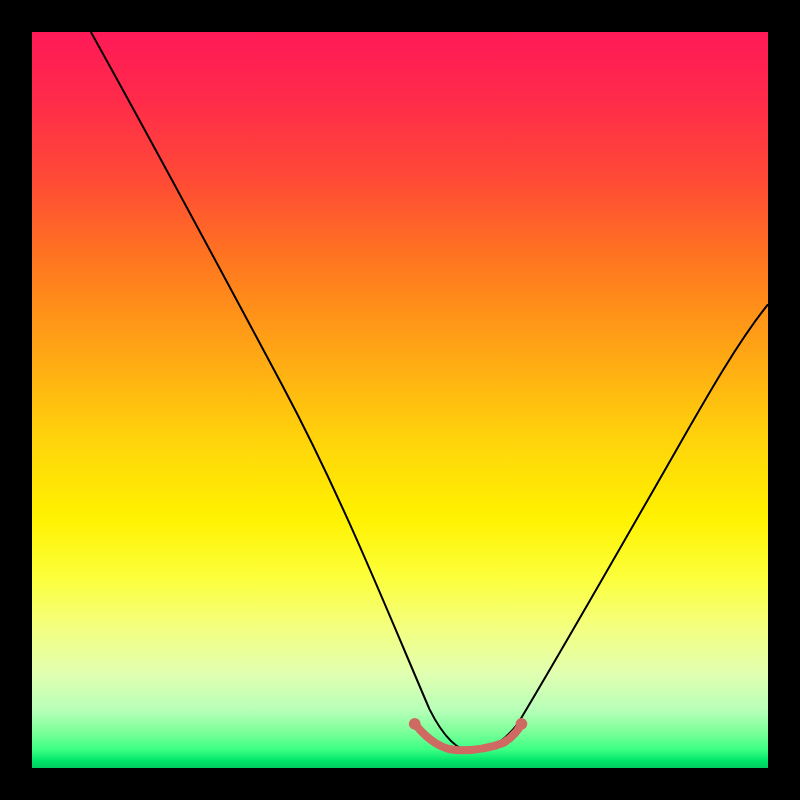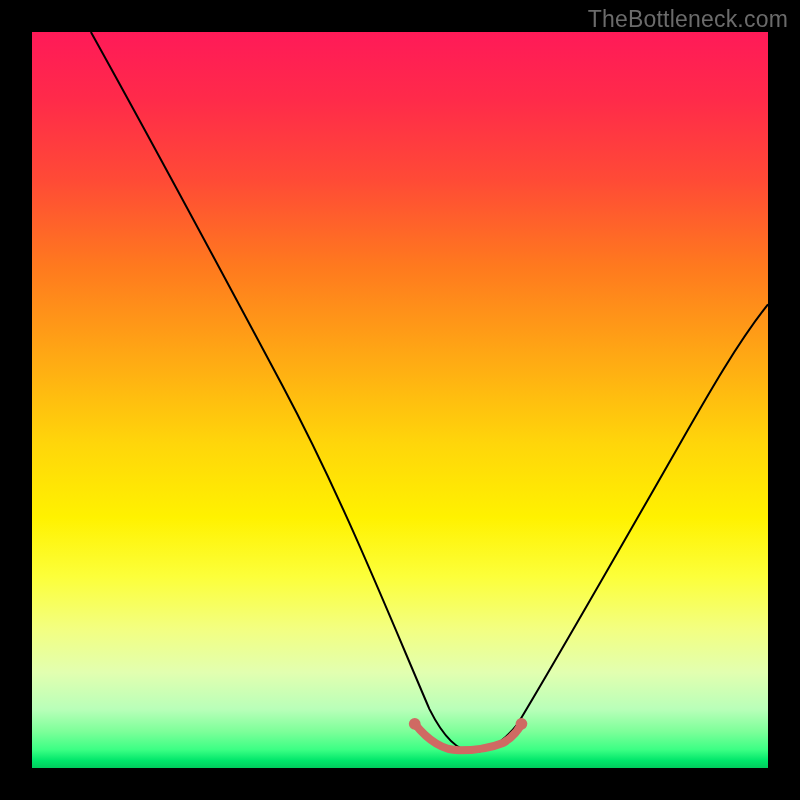--- a/index.html
+++ b/index.html
@@ -78,14 +78,13 @@
 
       <path d="M 52 94
                C 54 96.5, 56 97.6, 58 97.6
                C 60 97.6, 62 97.4, 64 96.6
                C 65 96, 66 95, 66.5 94" fill="none" stroke="#cf6a63" stroke-linecap="round" vector-effect="non-scaling-stroke" style="stroke-width:8px"></path>
 
       <circle cx="52" cy="94" r="0.8" fill="#cf6a63"></circle>
       <circle cx="66.5" cy="94" r="0.8" fill="#cf6a63"></circle>
     </svg>
   </div>
-  <div class="watermark">TheBottleneck.com</div>
 </div>
 
 </body></html>

